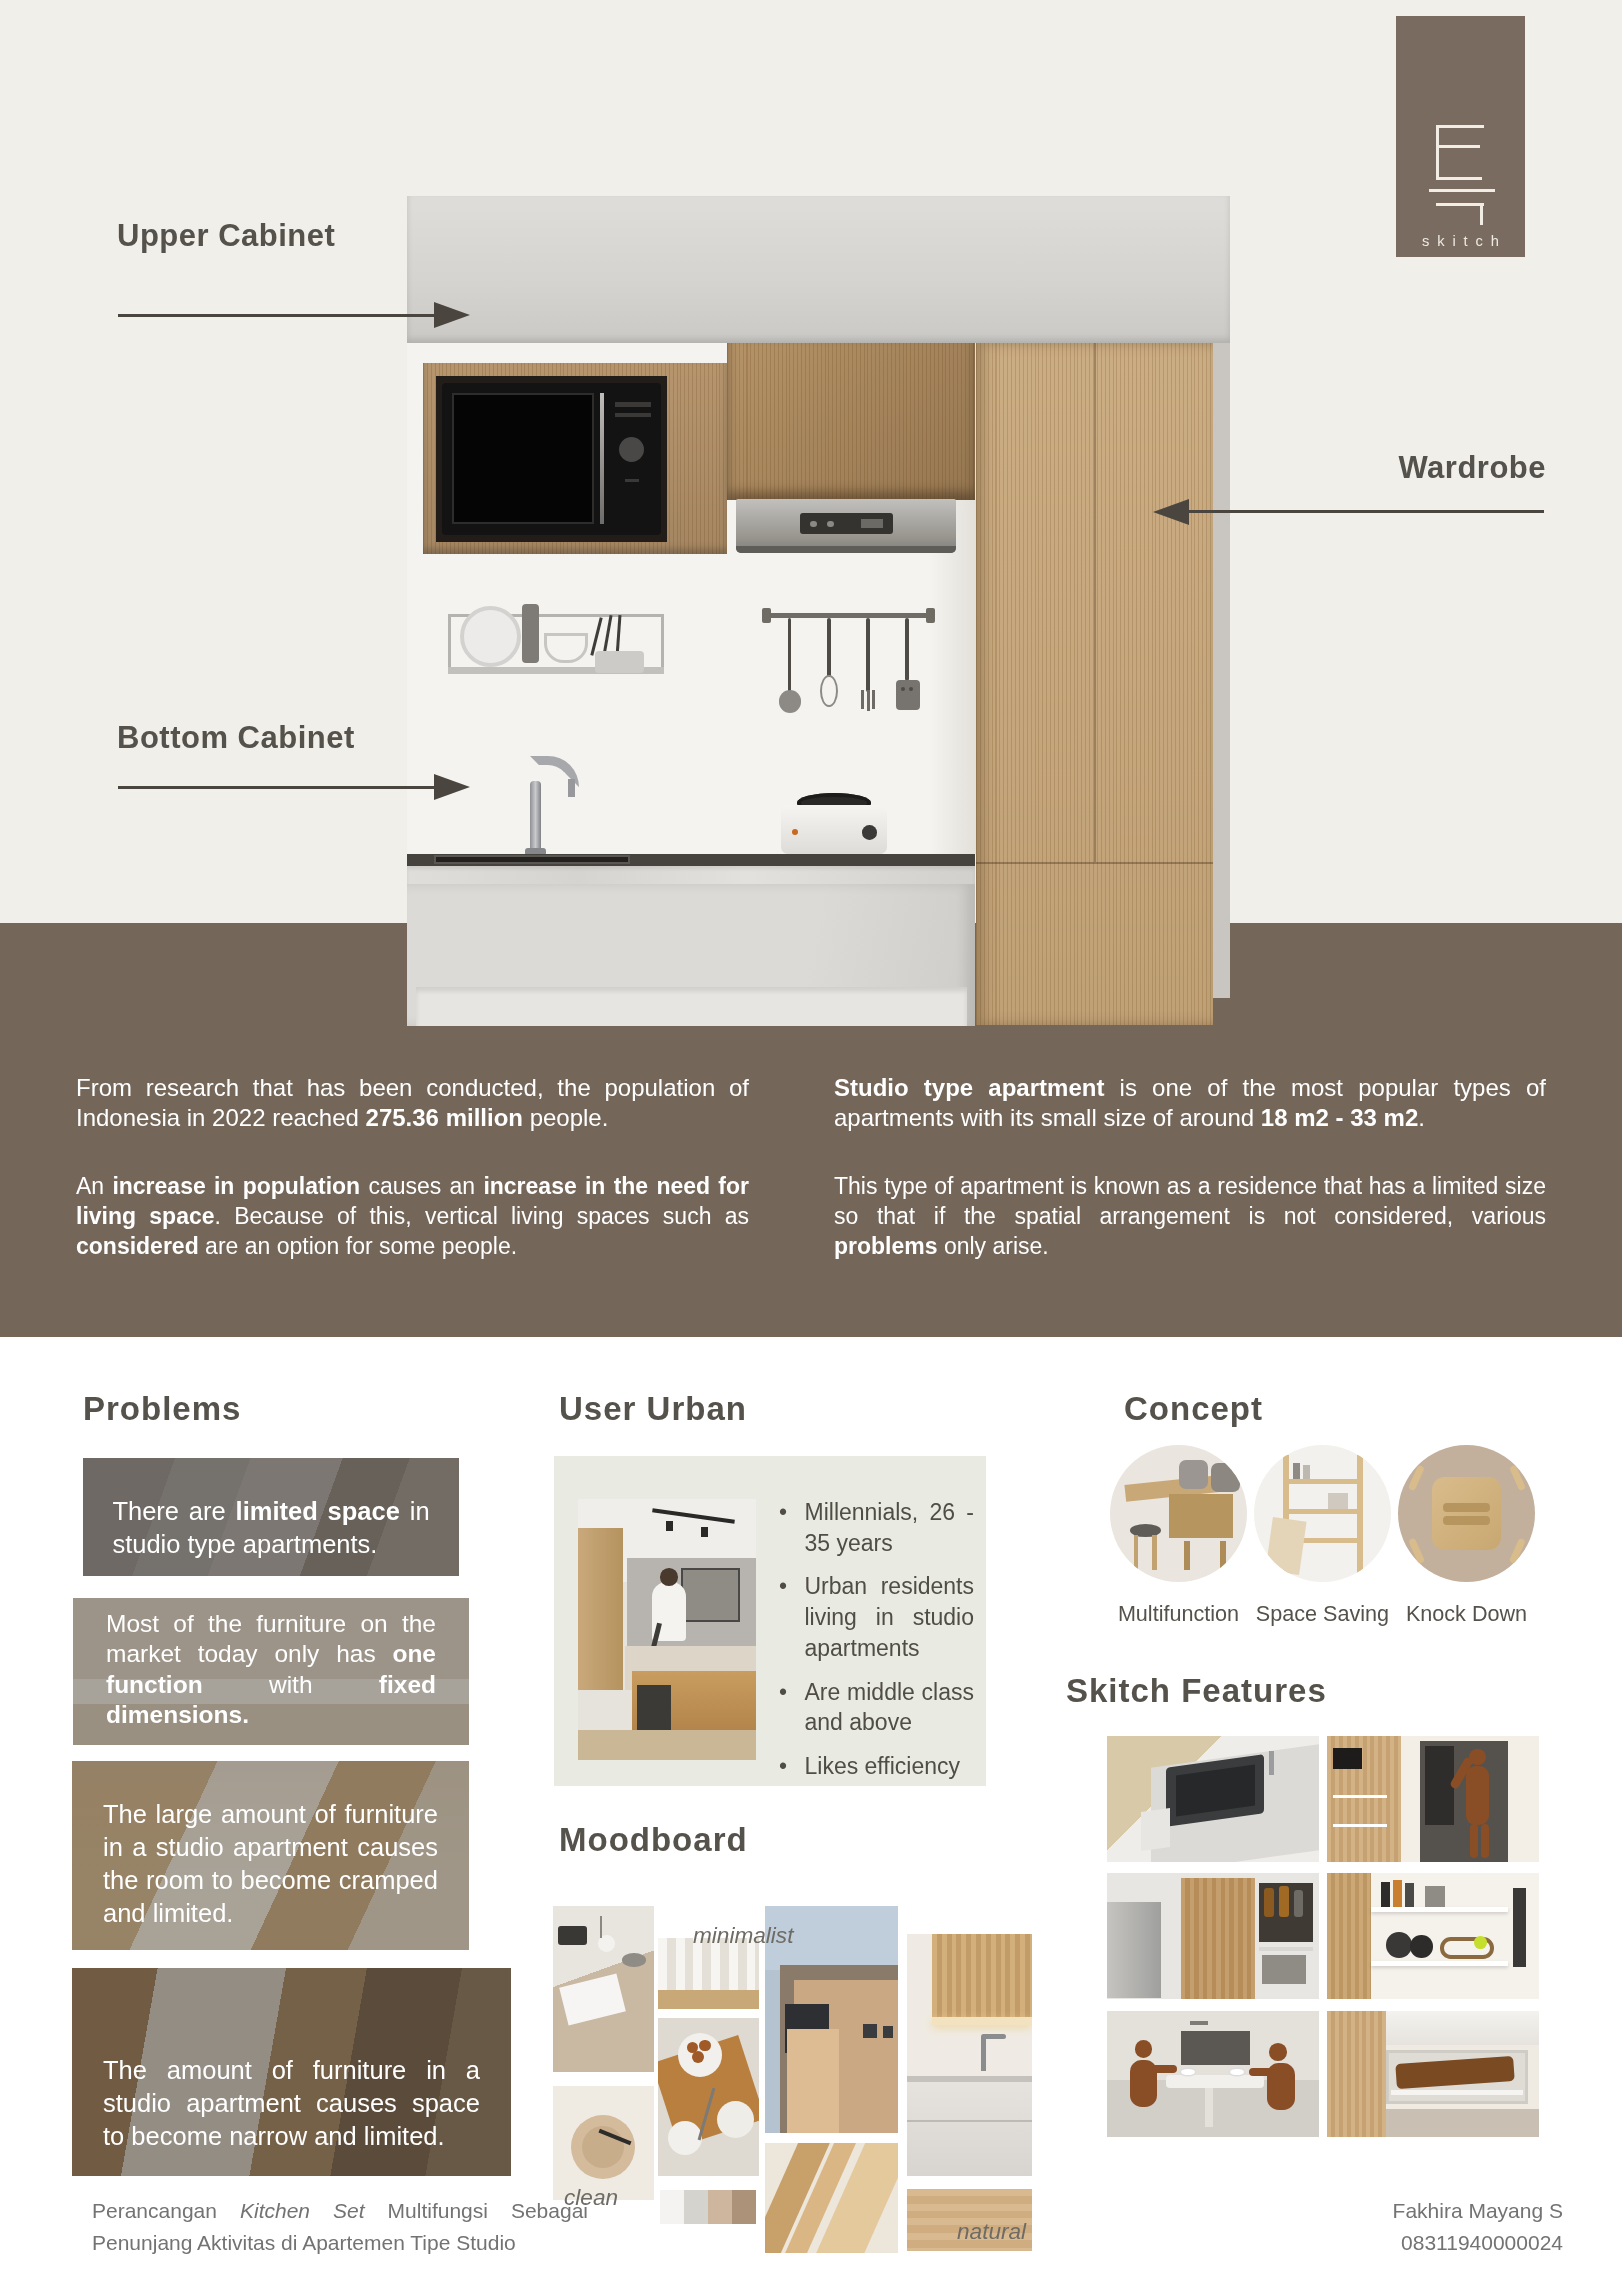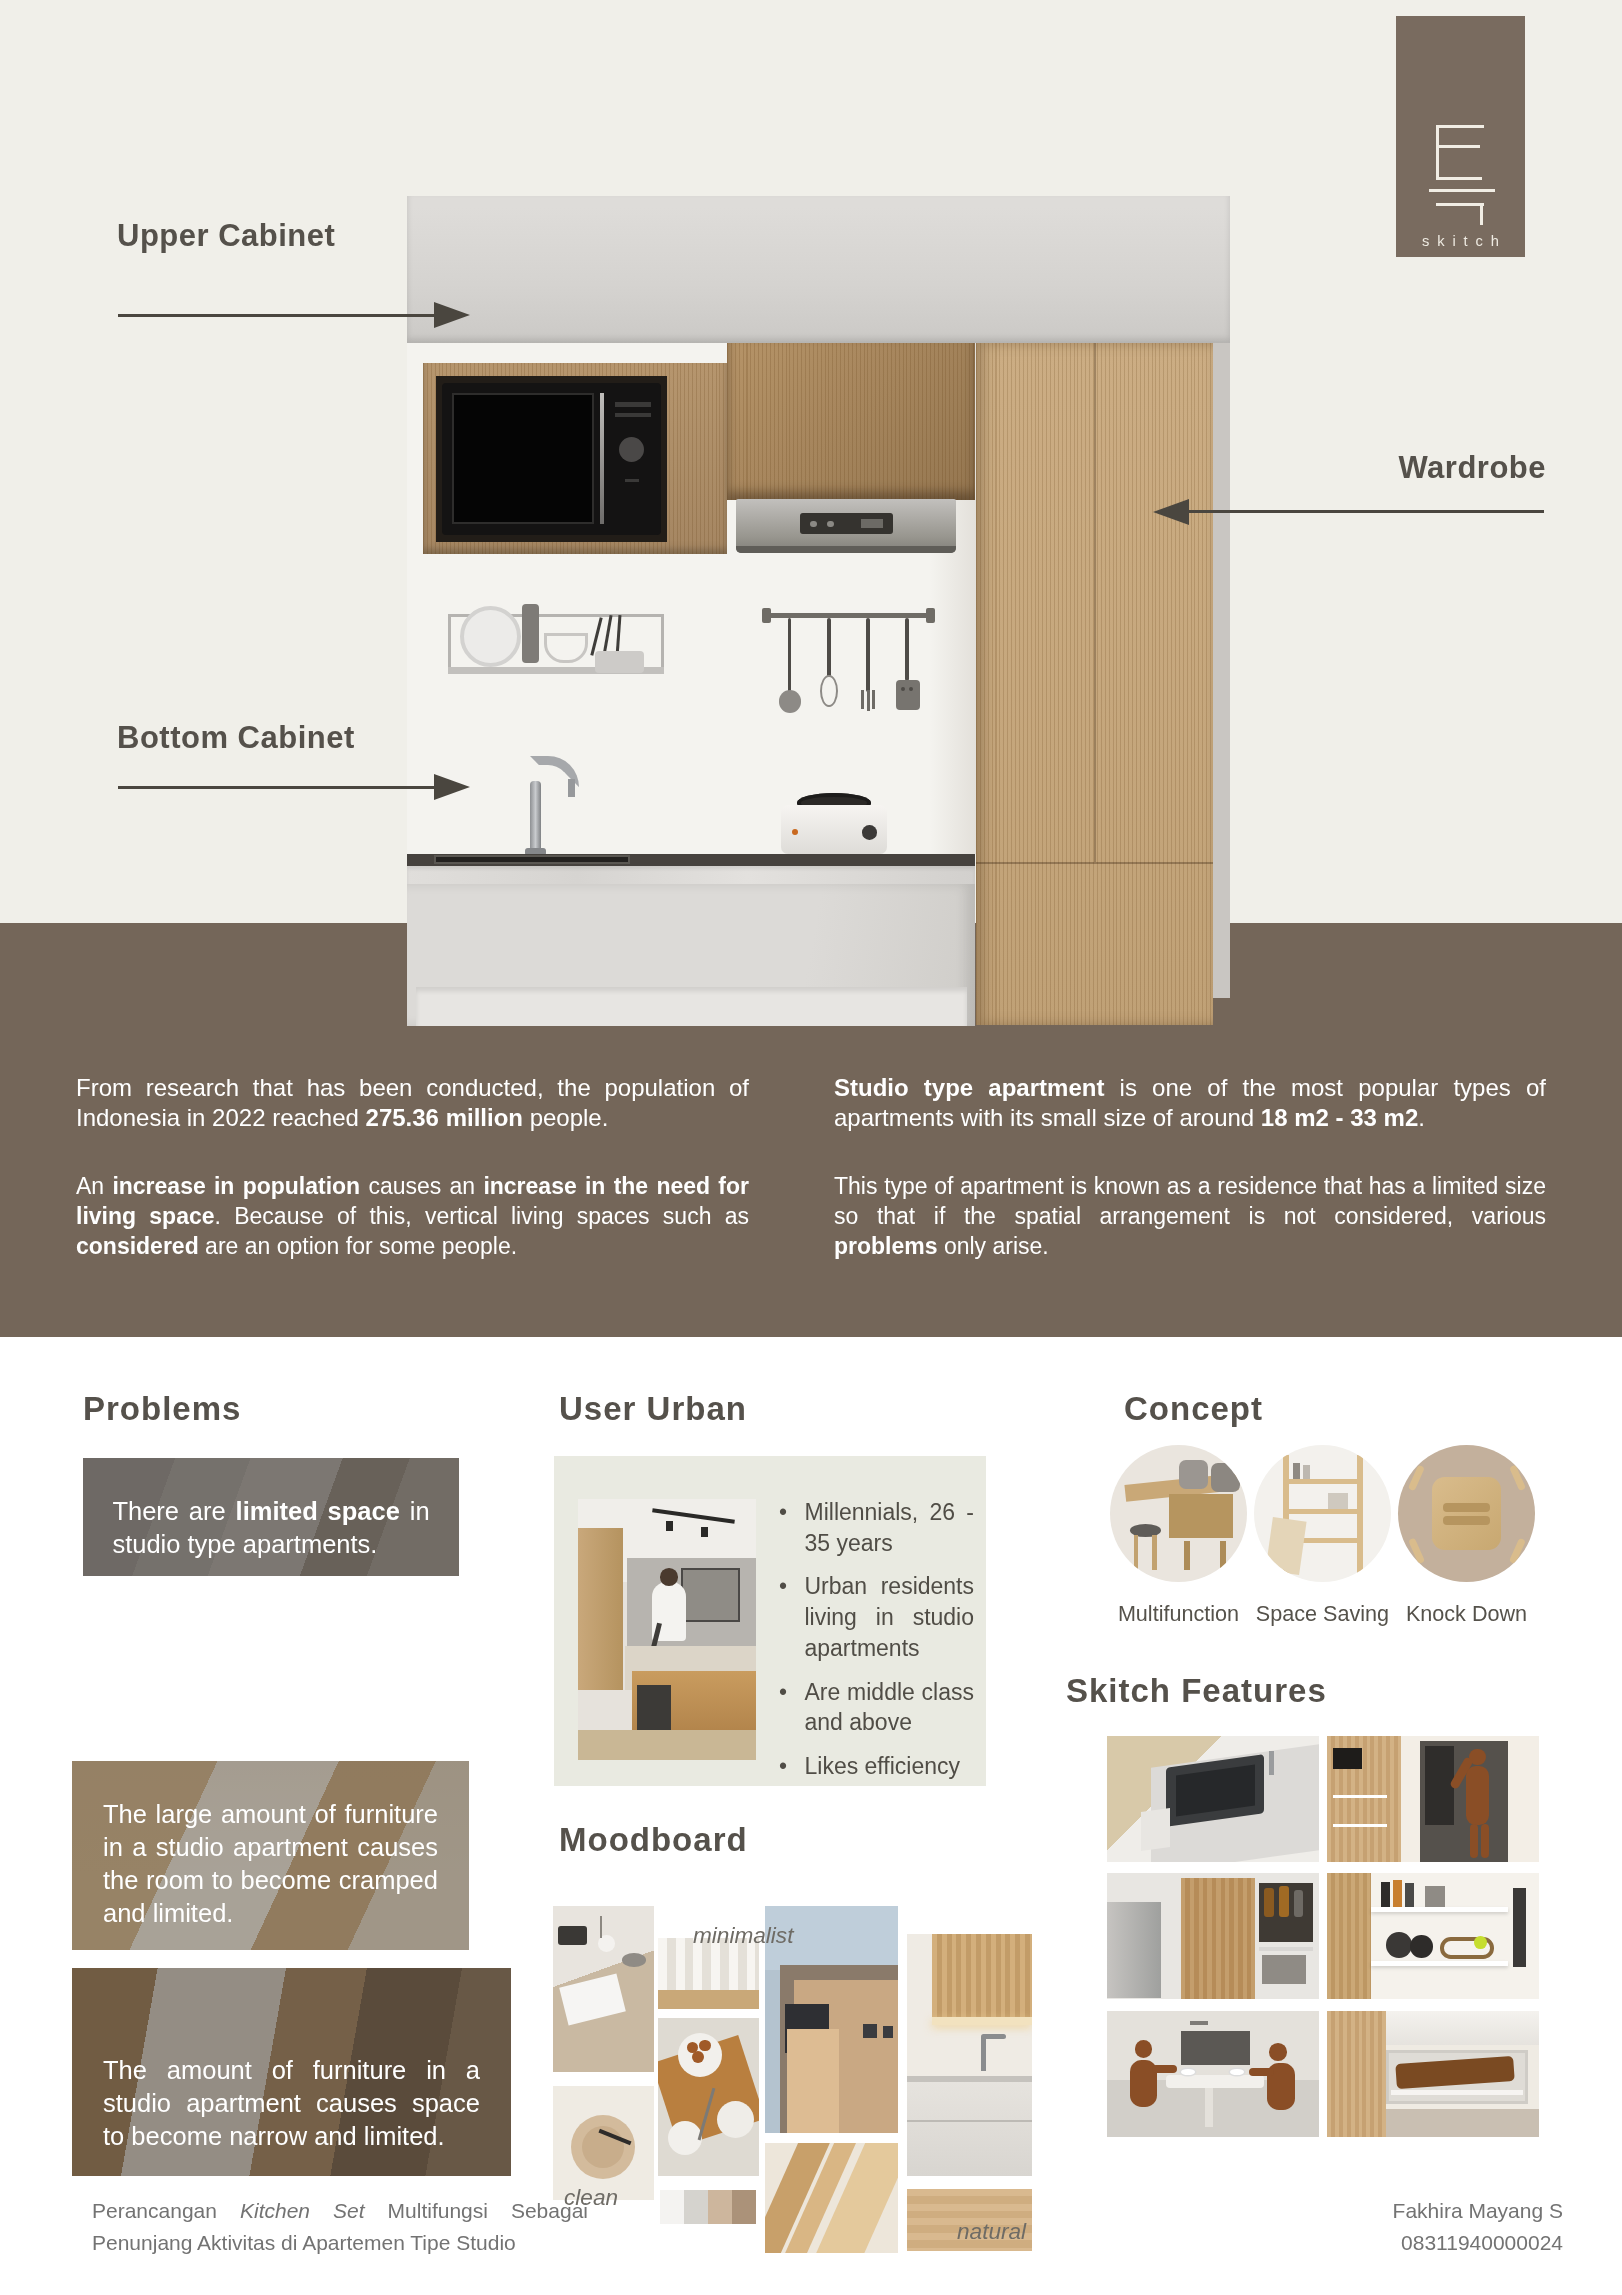--- a/index.html
+++ b/index.html
@@ -191,20 +191,24 @@
     <p class="ip ip2"><span>This type of apartment is known as a residence that has a limited size so that if the spatial arrangement is not considered, various </span><b>problems</b><span> only arise.</span></p>
   </div>
 
   <div class="abs h2" style="left:83px;top:1390px;">Problems</div>
 
   <div class="abs photo ph-bed pbox" style="left:83px;top:1458px;width:376px;height:118px;padding:14.7px 29.4px;">
     <div class="pscrim"></div>
     <div class="inner" style="position:relative;"><span>There are </span><b>limited space</b><span> in studio type apartments.</span></div>
   </div>
 
+  <div class="abs photo ph-sink pbox" style="left:73px;top:1598px;width:396px;height:147px;padding:14.7px 33px;font-size:24.5px;line-height:1.24;">
+    <div class="pscrim" style="background:rgba(96,92,86,.45);"></div>
+    <div class="inner" style="position:relative;"><span>Most of the furniture on the market today only has </span><b>one function</b><span> with </span><b>fixed dimensions.</b></div>
+  </div>
 
   <div class="abs photo ph-table pbox" style="left:72px;top:1761px;width:397px;height:189px;padding:19.6px 31px;">
     <div class="pscrim" style="background:rgba(92,84,74,.45);"></div>
     <div class="inner" style="position:relative;">The large amount of furniture in a studio apartment causes the room to become cramped and limited.</div>
   </div>
 
   <div class="abs photo ph-dining pbox" style="left:72px;top:1968px;width:439px;height:208px;padding:22.6px 31px;">
     <div class="pscrim" style="background:rgba(70,62,54,.5);"></div>
     <div class="inner" style="position:relative;">The amount of furniture in a studio apartment causes space to become narrow and limited.</div>
   </div>

